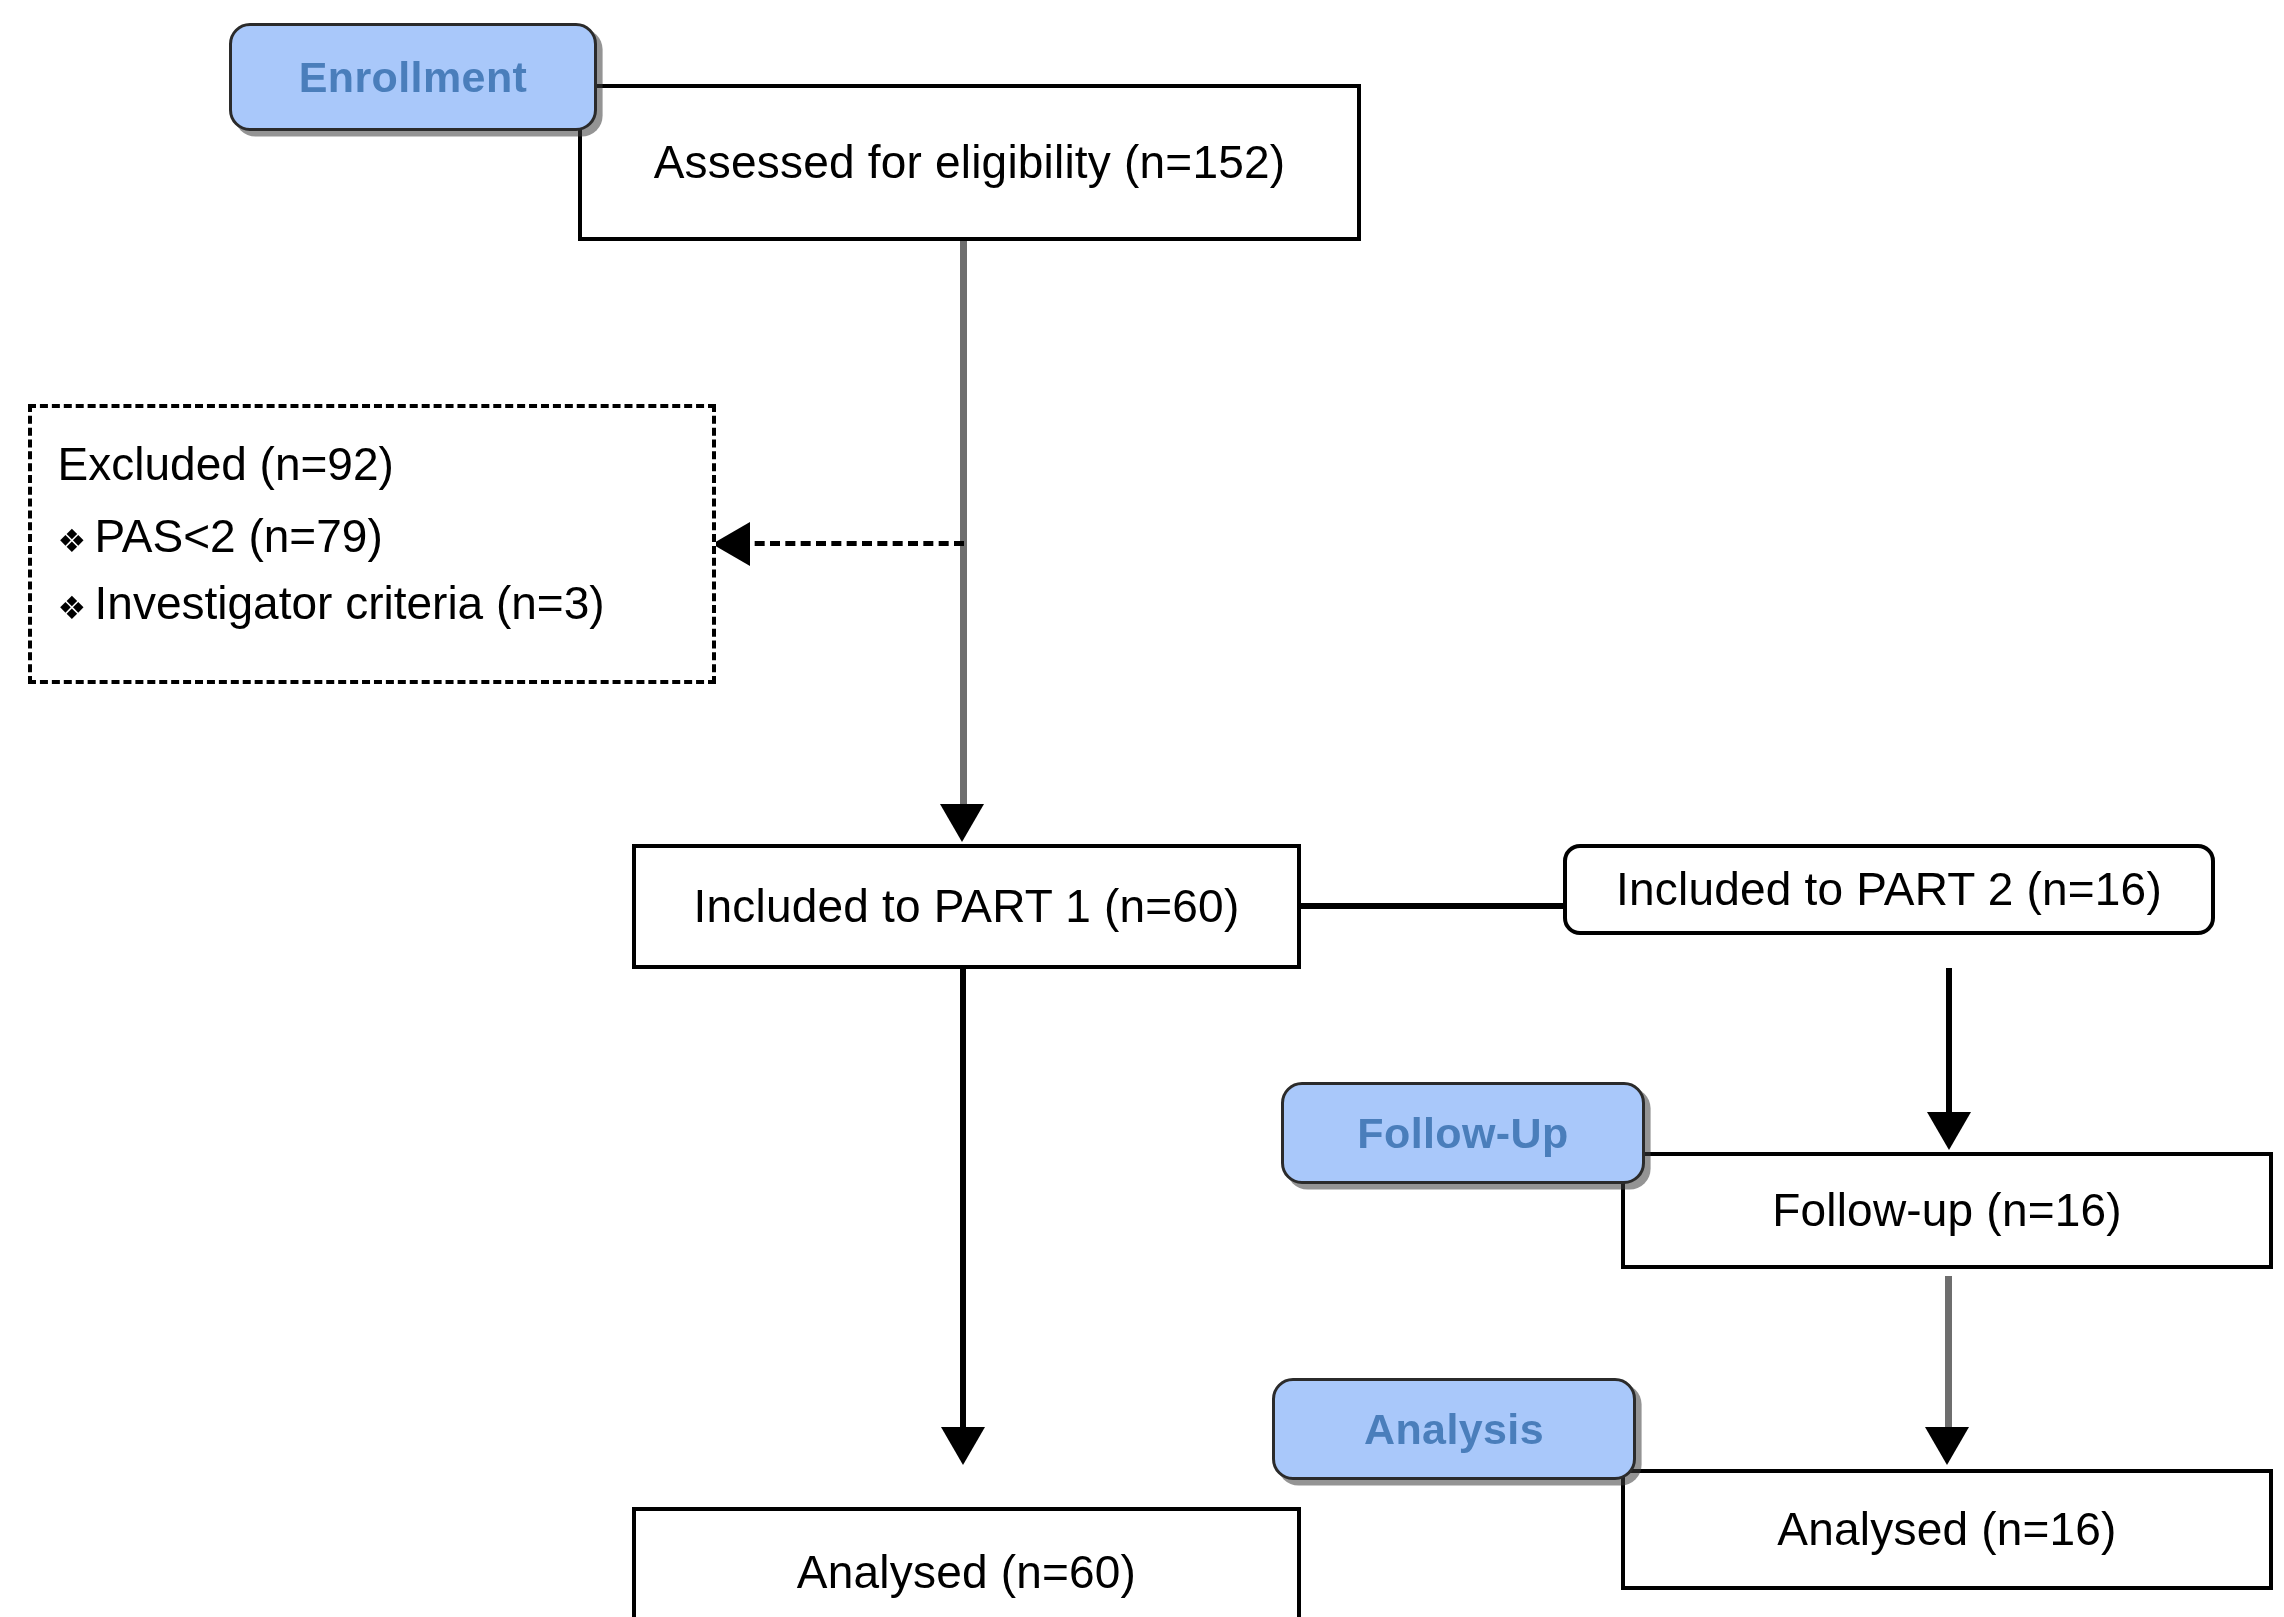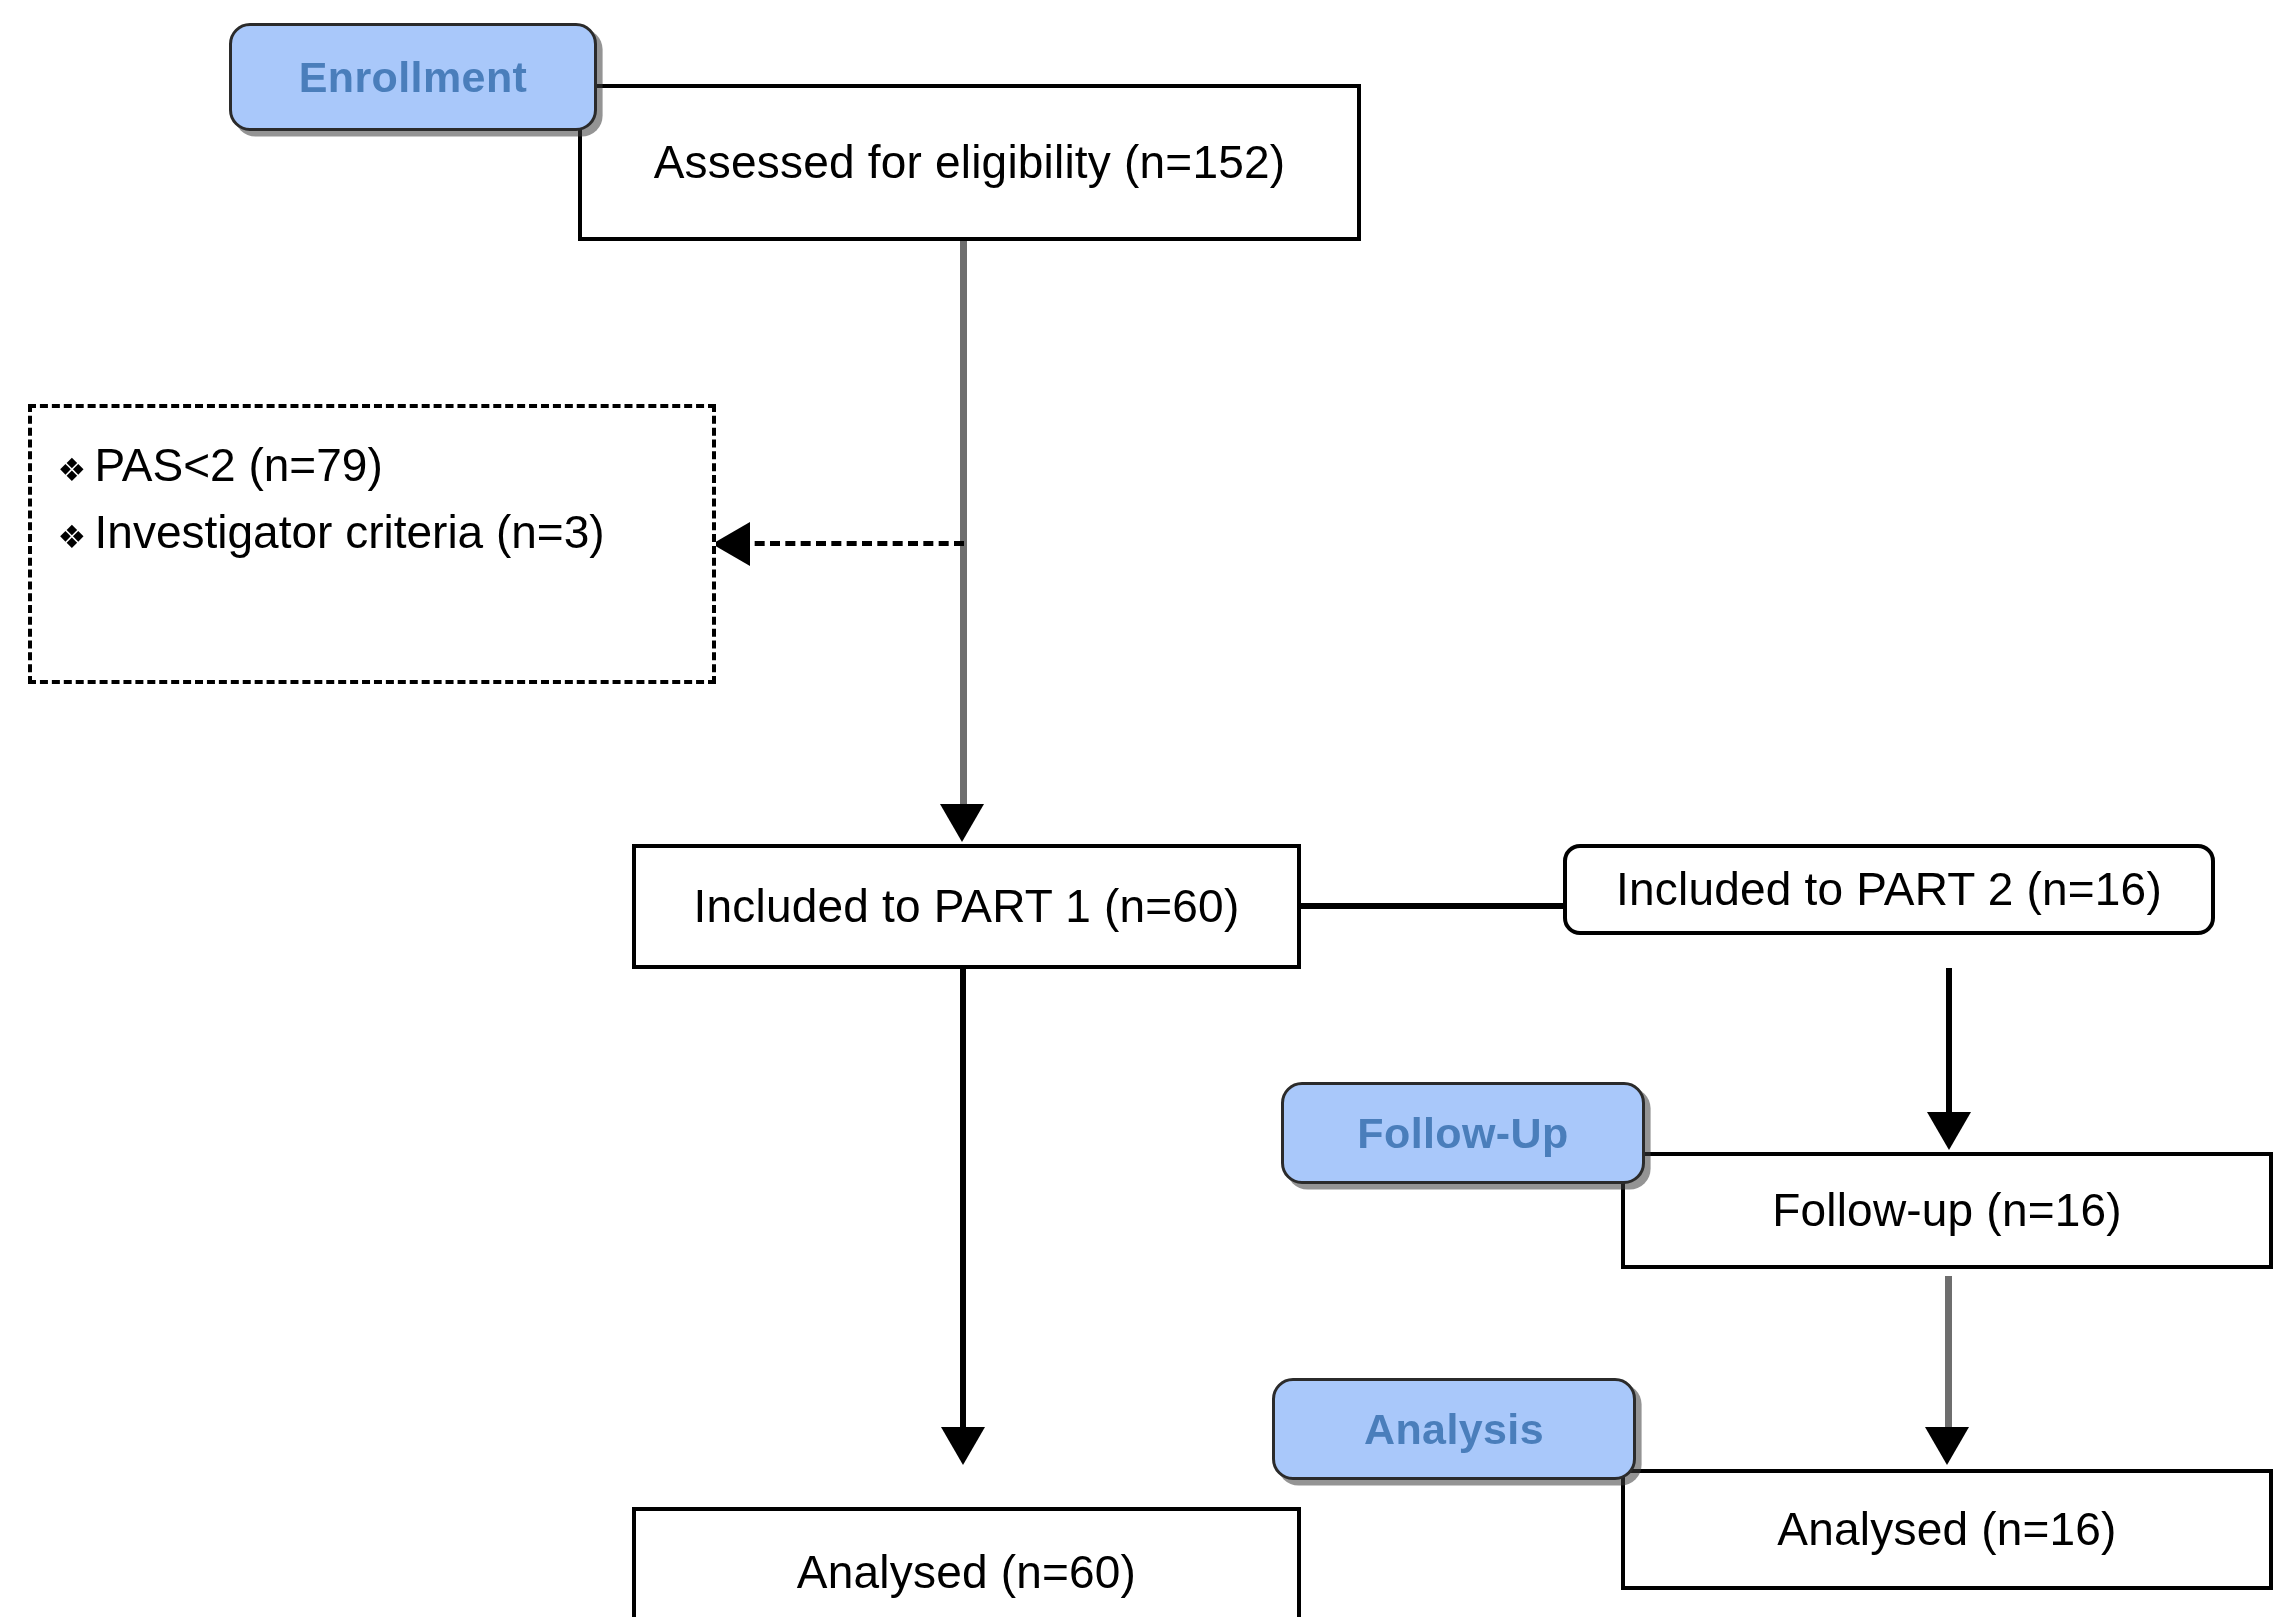--- a/index.html
+++ b/index.html
@@ -147,20 +147,21 @@
   <div class="arrow-down" style="left:1927px; top:1112px; border-left:22.4px solid transparent; border-right:22.4px solid transparent; border-top:38px solid #000000;"></div>
 
   <div class="vline" style="left:1945px; top:1276px; width:7.2px; height:156px; background:#6e6e6e;"></div>
   <div class="arrow-down" style="left:1925px; top:1427px; border-left:22.4px solid transparent; border-right:22.4px solid transparent; border-top:38px solid #000000;"></div>
 
   <div class="node" style="left:578px; top:84px; width:783px; height:157px;">
     <span class="node-label">Assessed for eligibility (n=152)</span>
   </div>
 
   <div class="node-dashed" style="left:28px; top:404px; width:688px; height:280px;">
+    <div class="excl-title">Excluded (n=92)</div>
     <ul class="excl-list">
       <li>
         <span class="excl-bullet">❖</span>
         <span>PAS&lt;2 (n=79)</span>
       </li>
       <li>
         <span class="excl-bullet">❖</span>
         <span>Investigator criteria (n=3)</span>
       </li>
     </ul>

